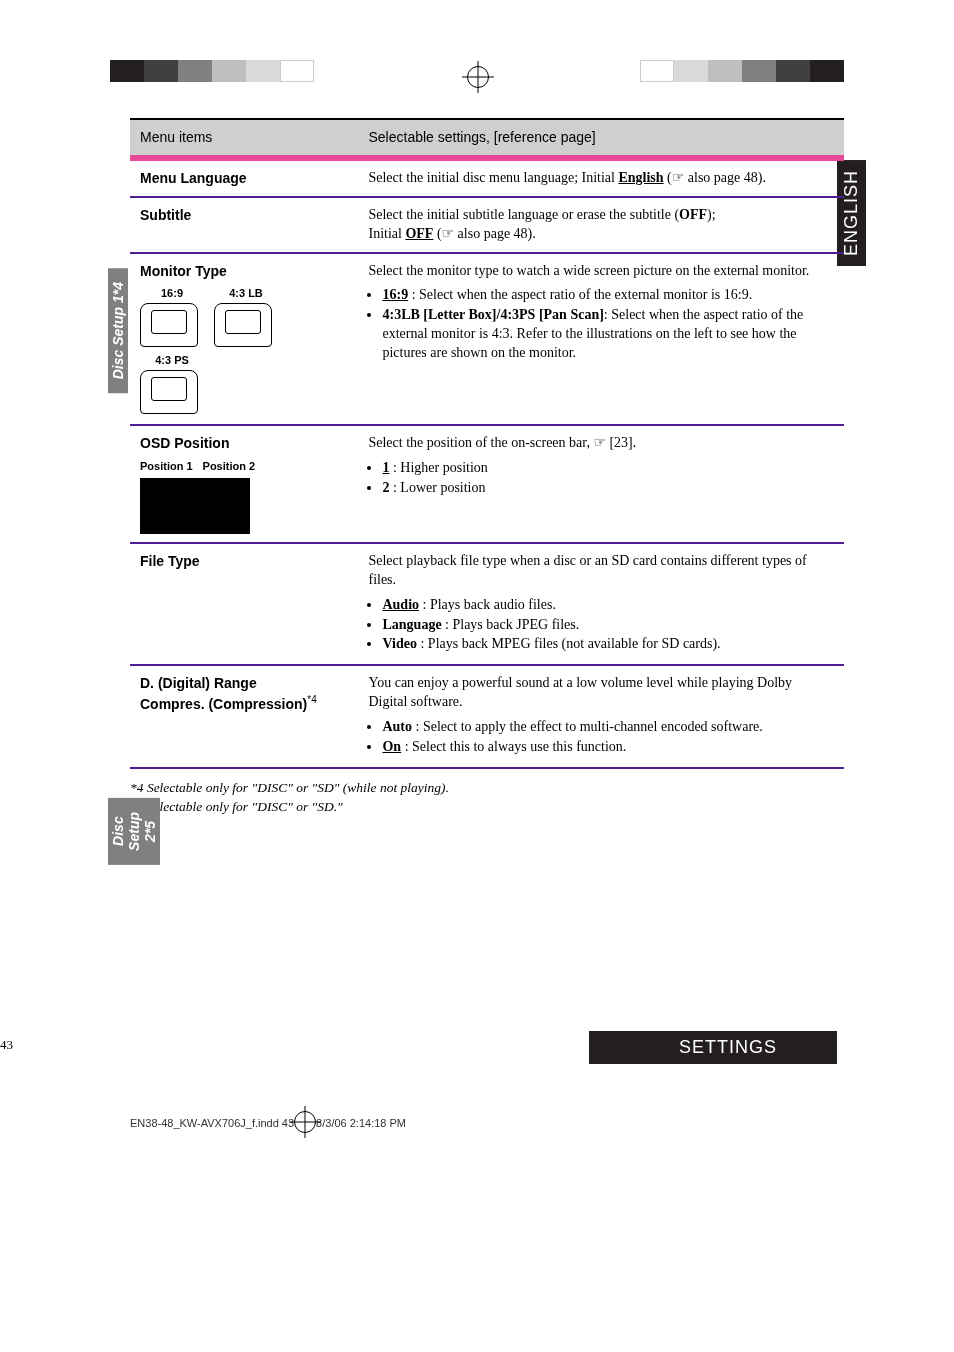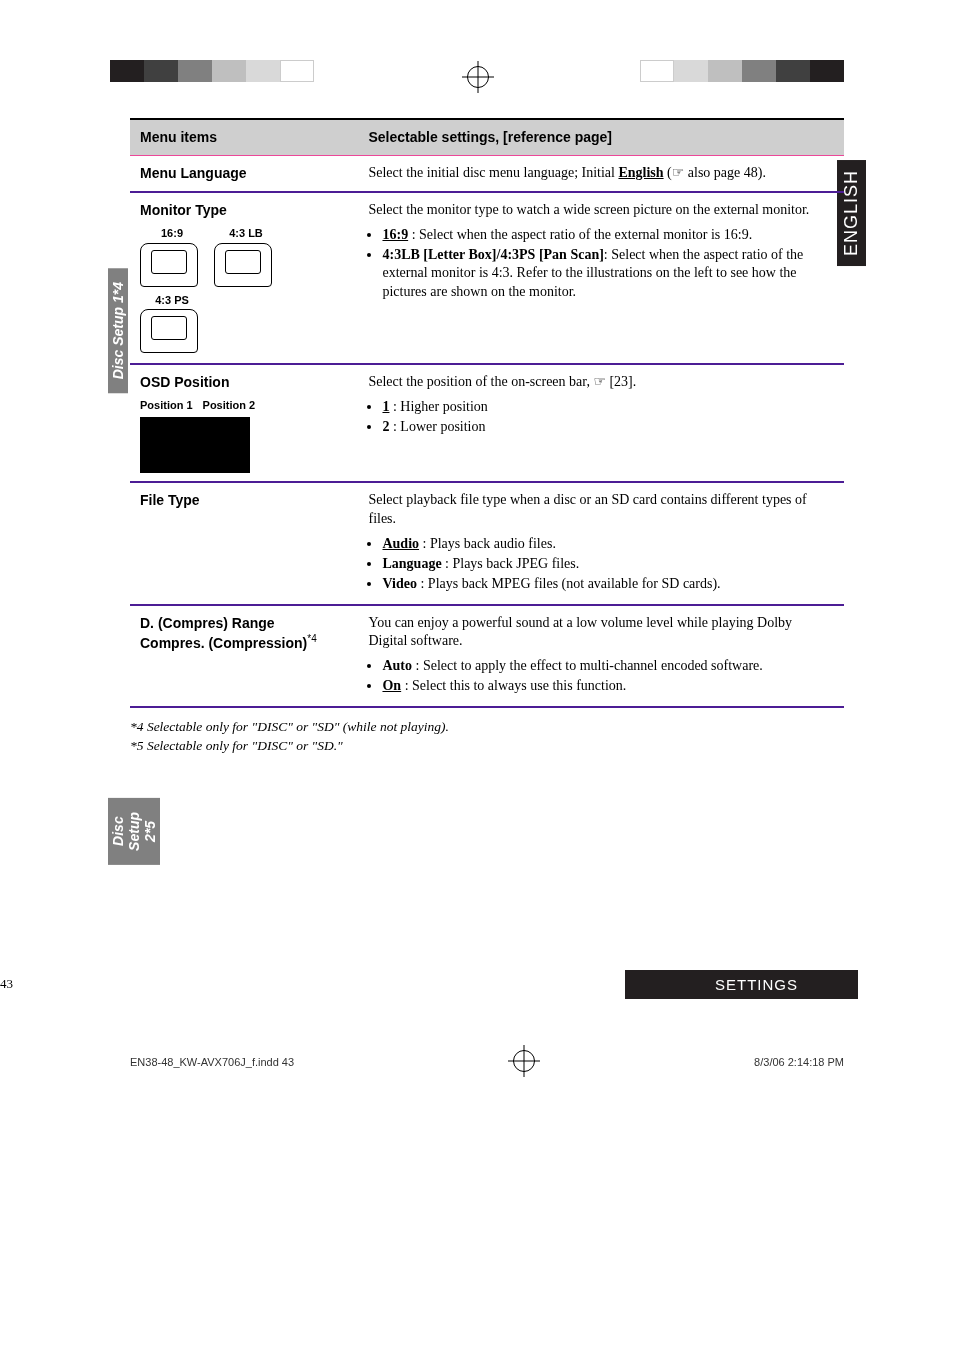--- a/index.html
+++ b/index.html
@@ -80,24 +80,24 @@
     border-collapse: collapse;
   }
   table.settings td, table.settings th {
     vertical-align: top;
     padding: 8px 10px;
     font-size: 14px;
     line-height: 1.35;
   }
   table.settings .hdr td {
     background: #cfcfcf;
-    font-weight: bold;
+    font-weight: normal;
     font-family: Arial, Helvetica, sans-serif;
     border-top: 2px solid #000;
-    border-bottom: 1px solid #ec4899;
+    border-bottom: 6px solid #ec4899;
   }
   table.settings .row td {
     border-bottom: 2px solid #4c1d95;
   }
   .col-item {
     width: 32%;
     font-family: Arial, Helvetica, sans-serif;
     font-weight: bold;
     font-size: 15px;
   }
@@ -152,32 +152,31 @@
     margin-top: 220px;
     position: relative;
     height: 50px;
   }
   .page-num {
     font-size: 13px;
     font-family: Georgia, serif;
   }
   .settings-box {
     position: absolute;
-    right: 96px;
+    right: 117px;
     top: -6px;
     background: #231f20;
     color: #fff;
     font-family: Arial, Helvetica, sans-serif;
-    font-size: 15px;
+    font-size: 18px;
     padding: 6px 60px 6px 90px;
     letter-spacing: 1px;
   }
   .print-meta {
     display: flex;
-    justify-content: space-between;
     font-size: 11px;
     font-family: Arial, Helvetica, sans-serif;
     color: #333;
     margin: 30px 110px 0 130px;
   }
   .sup { font-size: 10px; vertical-align: super; }
 </style>
 </head>
 <body>
 
@@ -218,20 +217,27 @@
       </tr>
 
       <tr class="row">
         <td class="col-item">Menu Language</td>
         <td class="col-desc">
           <span>Select the initial disc menu language; Initial </span><span class="bold under">English</span><span> (☞ also page 48).</span>
         </td>
       </tr>
 
 
+      <tr class="row">
+        <td class="col-item">Subtitle</td>
+        <td class="col-desc">
+          <span>Select the initial subtitle language or erase the subtitle (</span><span class="bold">OFF</span><span>);</span><br>
+          <span>Initial </span><span class="bold under">OFF</span><span> (☞ also page 48).</span>
+        </td>
+      </tr>
 
 
       <tr class="row">
         <td class="col-item">
           <div>Monitor Type</div>
           <div class="sublabel-box">
             <div class="tv-row">
               <div class="tv-col">
                 <div>16:9</div>
                 <div class="minitv"></div>
@@ -289,21 +295,21 @@
           <ul class="bullets">
             <li><span class="bold under">Audio</span><span> : Plays back audio files.</span></li>
             <li><span class="bold">Language</span><span> :  Plays back JPEG files.</span></li>
             <li><span class="bold">Video</span><span> : Plays back MPEG files (not available for SD cards).</span></li>
           </ul>
         </td>
       </tr>
 
       <tr class="row" style="border-bottom:2px solid #000;">
         <td class="col-item">
-          <div>D. (Compres) Range</div>
+          <div>D. (Digital) Range</div>
           <div>
             <span>Compres. (Compression)</span><span class="sup" style="font-weight:normal">*4</span>
           </div>
         </td>
         <td class="col-desc">
           <span>You can enjoy a powerful sound at a low volume level while playing Dolby Digital software.</span>
           <ul class="bullets">
             <li><span class="bold">Auto</span><span> : Select to apply the effect to multi-channel encoded software.</span></li>
             <li><span class="bold under">On</span><span> : Select this to always use this function.</span></li>
           </ul>

